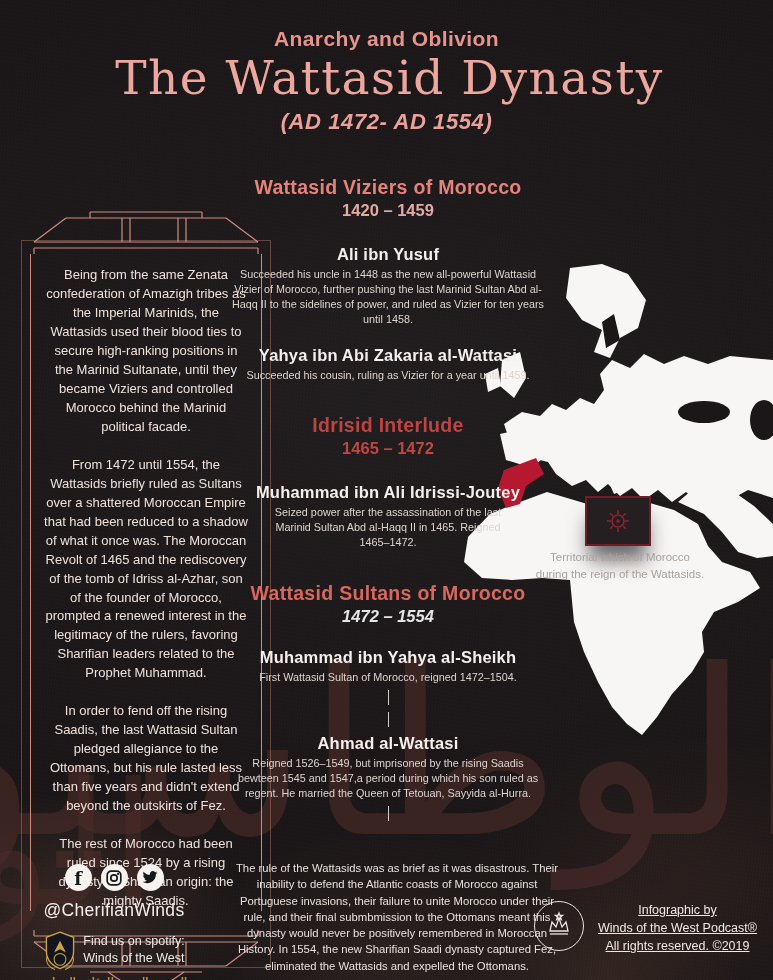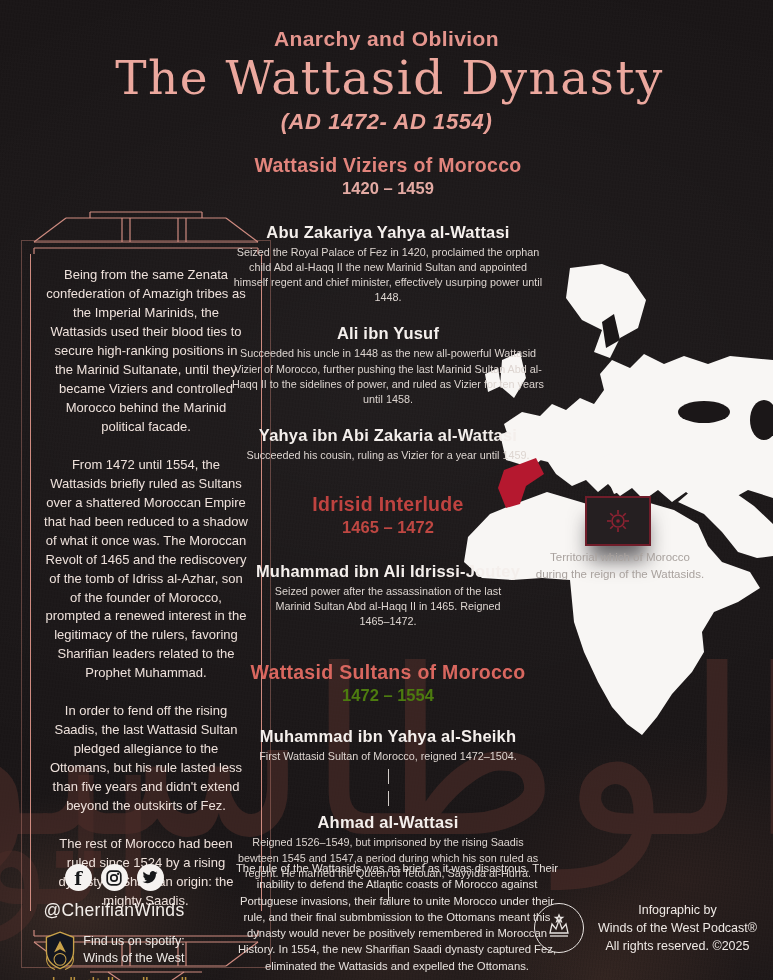--- a/index.html
+++ b/index.html
@@ -29,25 +29,25 @@
   
   .panel{position:absolute;left:30px;top:210px;width:232px;z-index:4;}
   .panel-outer{position:absolute;left:-9px;right:-9px;top:30px;bottom:34px;
     border:1px solid rgba(206,136,122,.4);}
   .panel-body{position:relative;border-left:1.2px solid #cf8b80;border-right:1.2px solid #cf8b80;
     padding:12px 13px 0;color:#eee1db;font-size:13px;line-height:1.46;text-align:center;}
   .panel-body p{margin:0 0 19px;}
   .orn{display:block;}
 
   
-  .col{position:absolute;left:225px;top:154px;width:326px;text-align:center;z-index:4;}
+  .col{position:absolute;left:225px;top:176px;width:326px;text-align:center;z-index:4;}
   .sec-title{font-size:19.5px;font-weight:bold;letter-spacing:.3px;margin:0;}
   .t-pink{color:#e2847c;} .t-red{color:#bf4340;} .t-pink2{color:#d9675f;}
   .sec-dates{font-size:16.5px;font-weight:bold;margin:2px 0 0;}
-  .d-pink{color:#e3aaa3;} .d-red{color:#bf4742;} .d-pink2{color:#4d7c0f;}
+  .d-pink{color:#e3aaa3;} .d-red{color:#bf4742;} .d-pink2{color:#e5e5e5;font-style:italic;}
   .sec-head{margin-bottom:25px;}
   .entry{margin-bottom:19px;}
   .entry-name{font-size:16.5px;font-weight:bold;color:#f4efec;margin:0 0 3px;letter-spacing:.2px;}
   .entry-desc{font-size:10.8px;color:#ddd5d0;line-height:1.4;margin:0 auto;max-width:312px;}
   .narrow{max-width:252px;}
   .gap-lg{margin-bottom:30px;}
   .conn{width:0;height:15px;border-left:1.5px solid #d2ccc8;margin:5px auto 7px;}
   .closing{position:absolute;left:232px;top:860px;width:330px;text-align:center;z-index:4;
     font-size:11.3px;color:#e7e1dd;line-height:1.44;}
 
@@ -65,22 +65,22 @@
   .sc{width:27px;height:27px;border-radius:50%;background:#f5f2f0;display:flex;
     align-items:center;justify-content:center;cursor:pointer;}
   .fb-glyph{font-family:"DejaVu Serif",serif;font-weight:bold;font-size:18px;color:#17181a;
     position:relative;top:1px;}
   .handle{margin-top:9px;font-size:17.5px;color:#f3eeea;letter-spacing:.3px;}
   .spotify{margin-top:9px;display:flex;align-items:center;justify-content:center;gap:6px;
     color:#efeae6;font-size:12.5px;text-align:left;line-height:1.35;}
   .ar-gold{margin-top:5px;color:#bb9340;font-size:11.5px;font-weight:bold;}
 
   
-  .fright{position:absolute;right:16px;top:901px;display:flex;align-items:center;gap:14px;z-index:5;
-    color:#efe9e5;font-size:12.5px;line-height:1.45;text-align:center;}
+  .fright{position:absolute;right:16px;top:901px;display:flex;gap:14px;z-index:5;
+    color:#efe9e5;font-size:12.5px;line-height:1.45;text-align:center;text-decoration:underline;}
   .podlogo{width:48px;height:48px;border-radius:50%;border:1.5px solid #e8e4e1;display:flex;
     align-items:center;justify-content:center;}
 </style>
 </head>
 <body>
 
 <div class="poster">
   <div class="mottle"></div>
   <div class="grain"></div>
 
@@ -192,24 +192,20 @@
     </svg>
   </div>
 
   <div class="col">
 
     <div class="sec-head">
       <h2 class="sec-title t-pink">Wattasid Viziers of Morocco</h2>
       <div class="sec-dates d-pink">1420 – 1459</div>
     </div>
     <div class="entry">
-      <h3 class="entry-name">Abu Zakariya Yahya al-Wattasi</h3>
-      <p class="entry-desc">Seized the Royal Palace of Fez in 1420, proclaimed the orphan child Abd al-Haqq II the new Marinid Sultan and appointed himself regent and chief minister, effectively usurping power until 1448.</p>
-    </div>
-    <div class="entry">
       <h3 class="entry-name">Ali ibn Yusuf</h3>
       <p class="entry-desc">Succeeded his uncle in 1448 as the new all-powerful Wattasid Vizier of Morocco, further pushing the last Marinid Sultan Abd al-Haqq II to the sidelines of power, and ruled as Vizier for ten years until 1458.</p>
     </div>
     <div class="entry gap-lg">
       <h3 class="entry-name">Yahya ibn Abi Zakaria al-Wattasi</h3>
       <p class="entry-desc">Succeeded his cousin, ruling as Vizier for a year until 1459.</p>
     </div>
 
     <div class="sec-head" style="margin-top:27px;">
       <h2 class="sec-title t-red">Idrisid Interlude</h2>
@@ -281,16 +277,16 @@
         <g stroke="#e8e4e1" stroke-width="1.3" fill="none">
           <path d="M6,20 L8,11 L12,16 L15,7 L18,16 L22,11 L24,20 Z"></path>
           <line x1="6" y1="23" x2="24" y2="23"></line>
           <path d="M15,2 L16,4.5 L18.5,4.5 L16.5,6 L17.3,8.5 L15,7 L12.7,8.5 L13.5,6 L11.5,4.5 L14,4.5 Z"></path>
         </g>
       </svg>
     </div>
     <div>
       <span>Infographic by</span><br>
       <span>Winds of the West Podcast®</span><br>
-      <span>All rights reserved. ©2025</span>
+      <span>All rights reserved. ©2019</span>
     </div>
   </div>
 </div>
 
 </body></html>

